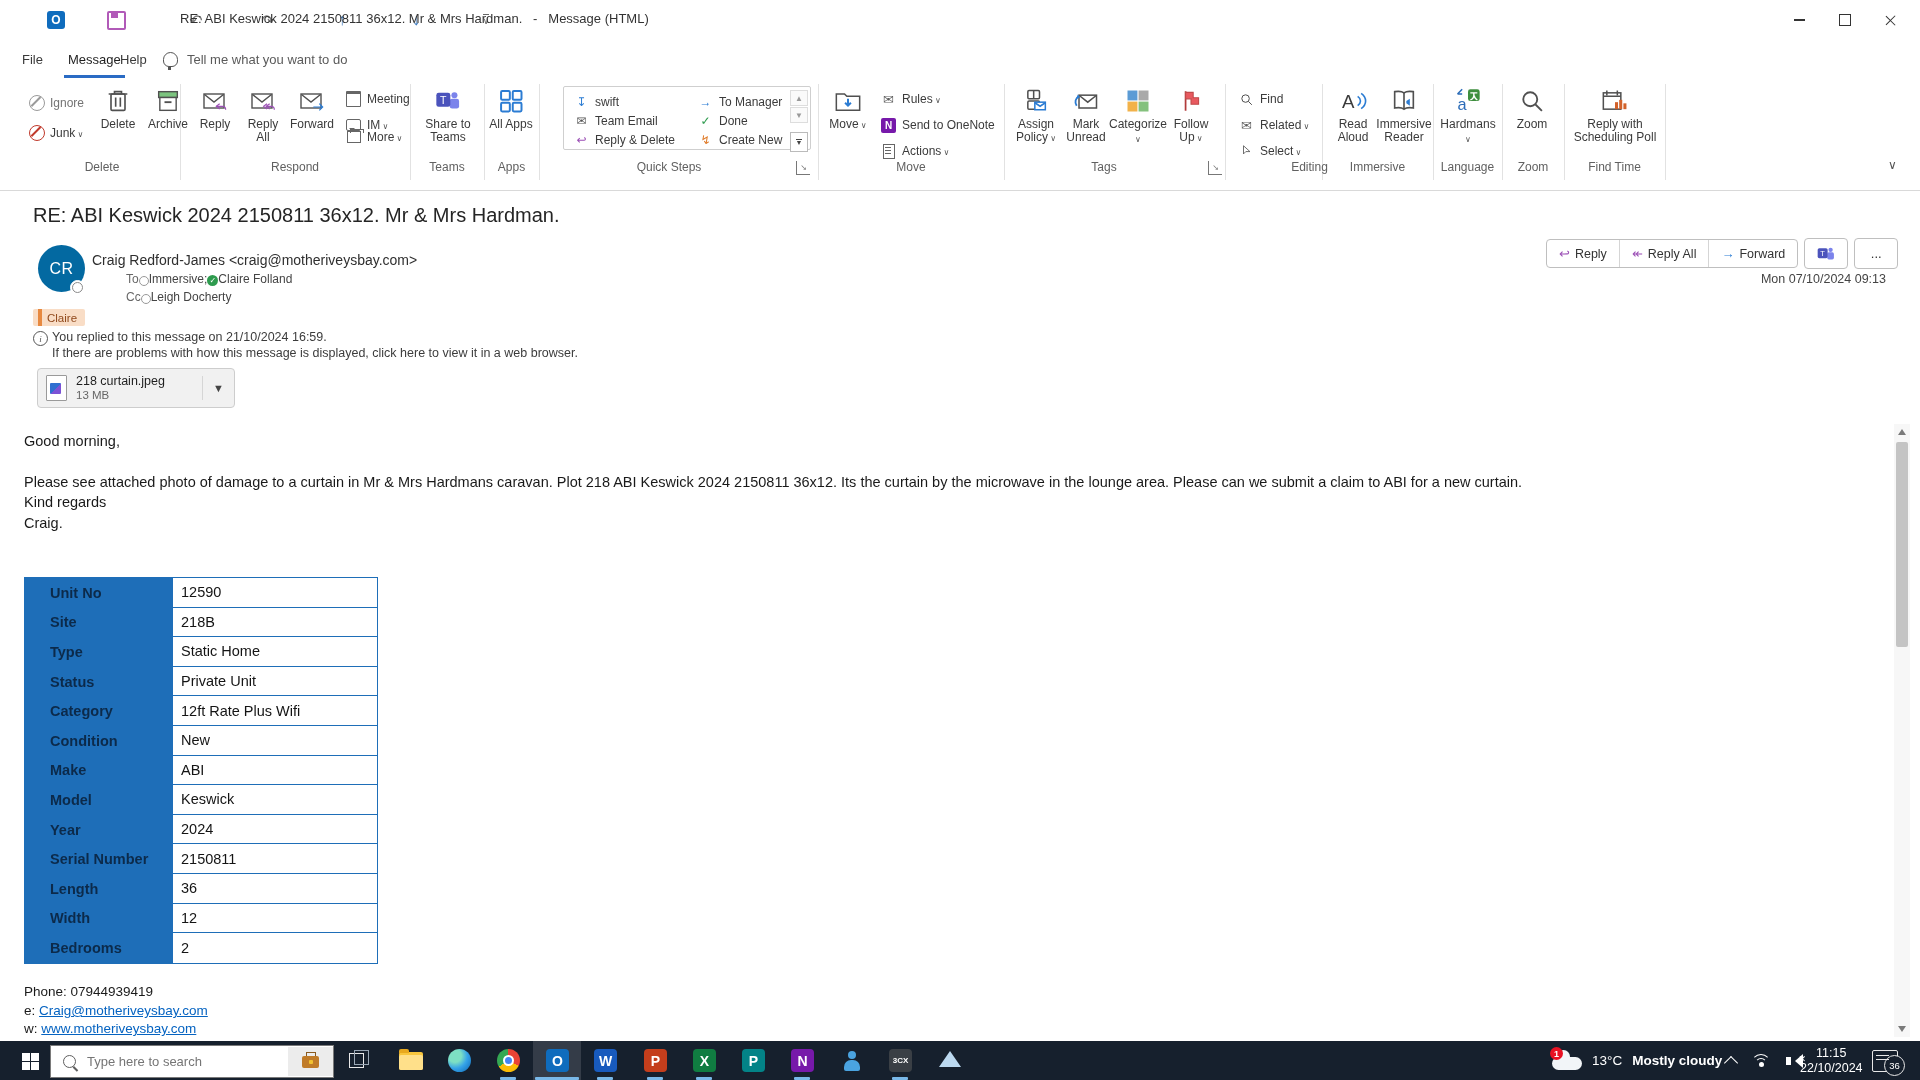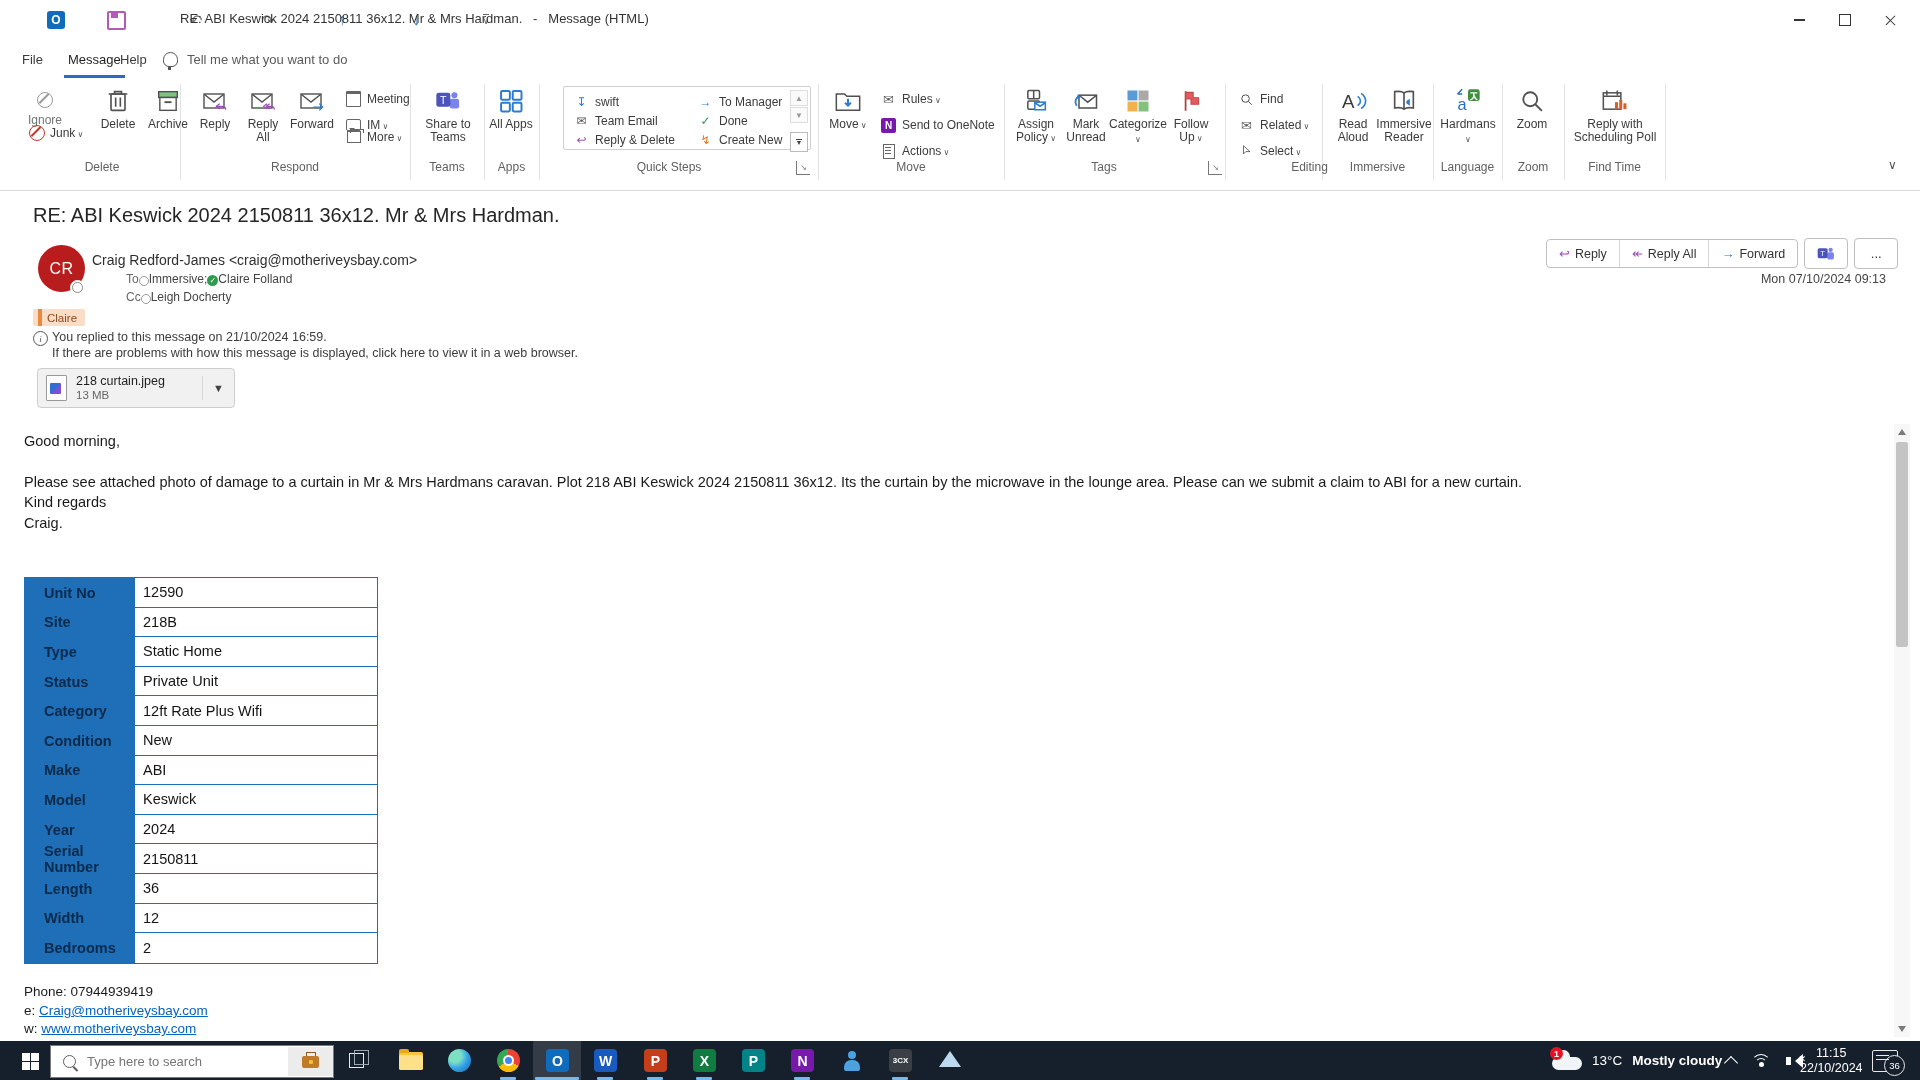--- a/index.html
+++ b/index.html
@@ -34,21 +34,21 @@
   
   .ribbon{position:absolute;top:78px;left:0;width:1920px;height:112px;background:#fff;border-bottom:1px solid #d9d9d9;}
   .rsep{position:absolute;top:6px;height:96px;width:1px;background:#e2e2e2;}
   .glabel{position:absolute;top:82px;height:16px;font-size:12px;color:#616161;text-align:center;}
   .rbtn{position:absolute;top:8px;display:flex;flex-direction:column;align-items:center;gap:2px;
         font-size:12px;color:#3b3b3b;text-align:center;line-height:13px;cursor:default;}
   .rbtn .ic{height:30px;display:flex;align-items:center;justify-content:center;}
   .sbtn{position:absolute;height:22px;display:flex;align-items:center;gap:5px;font-size:12px;color:#3b3b3b;white-space:nowrap;}
   .sbtn .sic{width:17px;height:17px;display:flex;align-items:center;justify-content:center;font-size:13px;color:#5f5f5f;}
   .car::after{content:" ∨";font-size:8px;color:#555;}
-  .dis{color:#737373;flex-direction:column;}
+  .dis{color:#737373;}
   .qs-box{position:absolute;left:563px;top:8px;width:246px;height:62px;border:1px solid #cfcfcf;border-radius:2px;background:#fff;}
   .qs-item{position:absolute;display:flex;align-items:center;gap:6px;font-size:12px;color:#3b3b3b;height:20px;white-space:nowrap;}
   .qs-ic{width:15px;text-align:center;font-size:12px;}
   .qs-scroll{position:absolute;right:3px;top:3px;width:17px;}
   .qs-arrow{width:16px;height:14px;border:1px solid #ddd;color:#999;font-size:8px;display:flex;align-items:center;justify-content:center;margin-bottom:1px;background:#fafafa;}
   .qs-more{width:16px;height:18px;border:1px solid #bbb;color:#444;font-size:8px;display:flex;flex-direction:column;align-items:center;justify-content:center;line-height:5px;margin-top:9px;background:#fff;}
   .launcher{position:absolute;top:83px;width:13px;height:13px;border-left:1.4px solid #777;border-bottom:1.4px solid #777;font-size:8px;color:#777;display:flex;align-items:center;justify-content:center;}
   .collapse-chev{position:absolute;left:1888px;top:80px;font-size:12px;color:#555;}
   .cal-glyph{width:13px;height:12px;border:1.3px solid #666;border-top:3.5px solid #666;border-radius:1px;}
   .bubble-glyph{width:13px;height:10px;border:1.3px solid #666;border-radius:2px;position:relative;}
@@ -56,21 +56,21 @@
   .win-glyph{width:12px;height:10px;border:1.3px solid #666;position:relative;}
   .win-glyph::after{content:"";position:absolute;left:2px;top:-3px;width:12px;height:3px;border:1.3px solid #666;border-bottom:none;}
   .doc-glyph{width:10px;height:13px;border:1.3px solid #666;position:relative;}
   .doc-glyph::after{content:"";position:absolute;left:1px;top:2px;width:6px;height:1px;background:#666;box-shadow:0 3px 0 #666,0 6px 0 #666;}
   .nslash{width:14px;height:14px;border:1.6px solid #c0392b;border-radius:50%;position:relative;}
   .nslash::after{content:"";position:absolute;left:5.2px;top:-1px;width:1.6px;height:13px;background:#c0392b;transform:rotate(45deg);}
   .nslash.grey{border-color:#9a9a9a;} .nslash.grey::after{background:#9a9a9a;}
   .n-square{width:15px;height:15px;background:#7719aa;color:#fff;font-size:10px;font-weight:bold;display:flex;align-items:center;justify-content:center;border-radius:2px;}
   
   .subject{position:absolute;left:33px;top:204px;font-size:20px;color:#252525;}
-  .avatar{position:absolute;left:38px;top:245px;width:47px;height:47px;border-radius:50%;background:#b91c1c;color:#fff;
+  .avatar{position:absolute;left:38px;top:245px;width:47px;height:47px;border-radius:50%;background:#0369a1;color:#fff;
           font-size:16px;display:flex;align-items:center;justify-content:center;letter-spacing:.5px;}
   .presence{position:absolute;left:70px;top:280px;width:13px;height:13px;border-radius:50%;background:#fff;border:1px solid #fff;display:flex;align-items:center;justify-content:center;}
   .ring{width:9px;height:9px;border:1.6px solid #8a8a8a;border-radius:50%;background:#fff;}
   .sender{position:absolute;left:92px;top:252px;font-size:14px;color:#2f2f2f;}
   .rcpt-row{position:absolute;left:94px;font-size:12px;color:#444;display:flex;align-items:flex-end;gap:0;margin-left:32px;}
   .ring-sm{width:8px;height:8px;border:1.4px solid #999;border-radius:50%;background:#fff;display:inline-block;}
   .chk-green{width:11px;height:11px;border-radius:50%;background:#2e9b4e;color:#fff;font-size:8px;display:flex;align-items:center;justify-content:center;}
   .hdr-date{position:absolute;right:34px;top:272px;font-size:12.5px;color:#444;}
   .hdr-actions{position:absolute;left:1546px;top:238px;display:flex;gap:6px;align-items:center;}
   .seg{display:flex;border:1px solid #bfbfbf;border-radius:4px;height:27px;overflow:hidden;background:#fff;}
@@ -91,21 +91,21 @@
   .file-ico::after{content:"";position:absolute;left:2.5px;top:7px;width:11px;height:11px;background:#6a4fd0;
         background:linear-gradient(135deg,#2f6fd0 0 50%,#7b52d6 50% 100%);border-radius:1px;}
   .att-name{font-size:12.5px;color:#1f1f1f;line-height:15px;}
   .att-size{font-size:11.5px;color:#666;line-height:13px;}
   .att-chev{margin-left:auto;padding:0 10px;border-left:1px solid #d6d6d6;height:24px;display:flex;align-items:center;color:#444;font-size:11px;}
   
   .bodyline{position:absolute;left:24px;font-size:14.5px;color:#1a1a1a;white-space:nowrap;}
   
   .dtable{position:absolute;left:24px;top:577px;width:352px;border:1.5px solid #1e6eb8;}
   .trow{display:flex;height:29.6px;}
-  .tlabel{width:110px;background:#1e6eb8;color:#0c2a4a;font-weight:bold;font-size:14.5px;display:flex;align-items:center;padding-left:19px;box-sizing:border-box;}
+  .tlabel{width:148px;background:#1e6eb8;color:#0c2a4a;font-weight:bold;font-size:14.5px;display:flex;align-items:center;padding-left:25px;box-sizing:border-box;}
   .tvalue{flex:1;background:#fff;color:#141414;font-size:14.5px;display:flex;align-items:center;padding-left:8px;border-bottom:1px solid #1e6eb8;box-sizing:border-box;}
   .trow:last-child .tvalue{border-bottom:none;}
   
   .fline{position:absolute;left:24px;font-size:13.5px;color:#1a1a1a;}
   .flink{color:#0563c1;text-decoration:underline;}
   
   .msb{position:absolute;left:1894px;top:424px;width:16px;height:613px;background:#f7f7f7;}
   .msb-arr{position:absolute;left:0;width:16px;height:16px;display:flex;align-items:center;justify-content:center;}
   .tri-up{width:0;height:0;border:4.5px solid transparent;border-bottom:6px solid #7a7a7a;margin-top:-4px;}
   .tri-dn{width:0;height:0;border:4.5px solid transparent;border-top:6px solid #7a7a7a;margin-bottom:-4px;}

